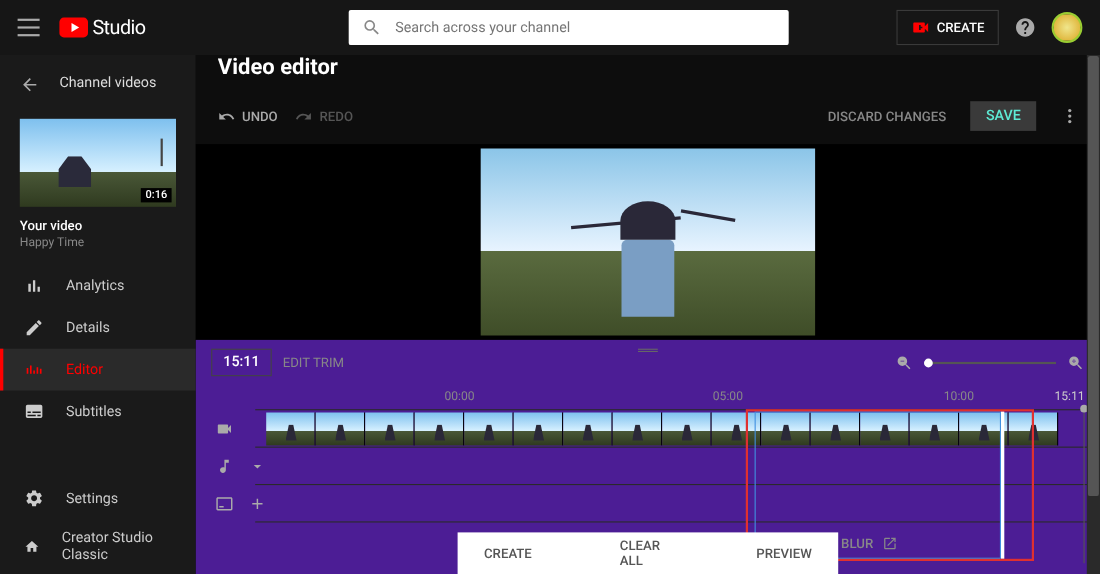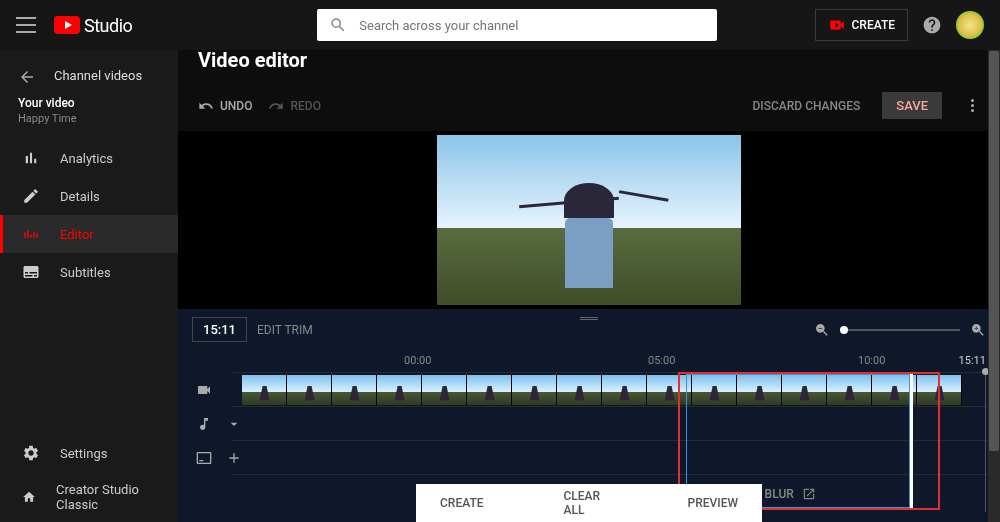--- a/index.html
+++ b/index.html
@@ -40,31 +40,31 @@
 .spacer{flex:1}
 .main{flex:1;background:#0d0d0d;display:flex;flex-direction:column;position:relative}
 .editor-header{padding:8px 20px 0;display:flex;flex-direction:column}
 .title-row{color:#fff;font-size:20px;font-weight:700;margin-bottom:12px;margin-top:-10px;overflow:hidden}
 .actions-row{display:flex;align-items:center;gap:16px;padding:8px 0 12px}
 .action-btn{display:flex;align-items:center;gap:6px;cursor:pointer;color:#aaa;font-size:12px;font-weight:500}
 .action-btn.disabled{color:#555}
 .action-btn svg{width:16px;height:16px;fill:currentColor}
 .actions-right{margin-left:auto;display:flex;align-items:center;gap:22px}
 .discard{color:#888;font-size:12px;font-weight:500;cursor:pointer}
-.save-btn{background:#3a3a3a;color:#fca5a5;padding:6px 14px;font-size:13px;font-weight:500;cursor:pointer}
+.save-btn{background:#3a3a3a;color:#5eead4;padding:6px 14px;font-size:13px;font-weight:500;cursor:pointer}
 .more-icon{width:16px;height:16px;display:flex;flex-direction:column;justify-content:space-around;cursor:pointer}
 .more-icon span{width:3px;height:3px;border-radius:50%;background:#aaa;margin:0 auto}
 .preview-area{background:#000;display:flex;justify-content:center;padding:4px 0}
 .preview-img{width:304px;height:170px;background:linear-gradient(to bottom,#8bc5e8 0%,#e8f4ff 55%,#5a6b3f 55%,#3f4d28 100%);position:relative;overflow:hidden}
 .preview-img .person{position:absolute;left:50%;top:28%;transform:translateX(-50%);width:90px;height:110px}
 .preview-img .person .top{width:50px;height:35px;background:#2a2838;border-radius:50% 50% 0 0;margin:0 auto;position:relative}
 .preview-img .person .arms{position:absolute;top:18px;left:-25px;width:100px;height:3px;background:#2a2838;transform:rotate(-5deg)}
 .preview-img .person .arms::after{content:'';position:absolute;right:-50px;width:50px;height:3px;background:#2a2838;transform:rotate(15deg)}
 .preview-img .person .body{width:48px;height:70px;background:#7a9ec4;margin:0 auto;border-radius:5px 5px 0 0}
-.timeline-wrap{flex:1;display:flex;flex-direction:column;background:#0f172a}
+.timeline-wrap{flex:1;display:flex;flex-direction:column;background:#4c1d95}
 .tl-top{display:flex;align-items:center;padding:8px 14px;gap:10px;position:relative}
 .timecode{border:1px solid #444;padding:4px 10px;color:#fff;font-size:13px;font-weight:500}
 .edit-trim{color:#888;font-size:12px;font-weight:400}
 .zoom-controls{margin-left:auto;display:flex;align-items:center;gap:10px}
 .zoom-controls svg{width:16px;height:16px;fill:#aaa;cursor:pointer}
 .zoom-slider{width:120px;height:2px;background:#555;position:relative}
 .zoom-slider::before{content:'';position:absolute;left:0;top:-3px;width:8px;height:8px;border-radius:50%;background:#fff}
 .dragbar{position:absolute;left:50%;top:8px;width:18px;height:3px;transform:translateX(-50%);display:flex;flex-direction:column;gap:1px}
 .dragbar span{height:1px;background:#666}
 .tl-ruler{display:flex;padding:4px 14px 4px 68px;font-size:11px;color:#888;position:relative;height:22px}
@@ -127,20 +127,24 @@
 </div>
 
 <div class="body">
   <div class="sidebar">
     <div class="channel-row">
       <svg viewBox="0 0 24 24">
           <path d="M20 11H7.83l5.59-5.59L12 4l-8 8 8 8 1.41-1.41L7.83 13H20v-2z"></path>
         </svg>
       <span>Channel videos</span>
     </div>
+    <div class="thumb">
+      <div class="thumb-img"></div>
+      <div class="thumb-time">0:16</div>
+    </div>
     <div class="video-meta">
       <div class="t1">Your video</div>
       <div class="t2">Happy Time</div>
     </div>
     <div class="nav-item">
       <svg viewBox="0 0 24 24">
           <path d="M5 9.2h3V19H5zM10.6 5h2.8v14h-2.8zm5.6 8H19v6h-2.8z"></path>
         </svg>
       <span>Analytics</span>
     </div>

